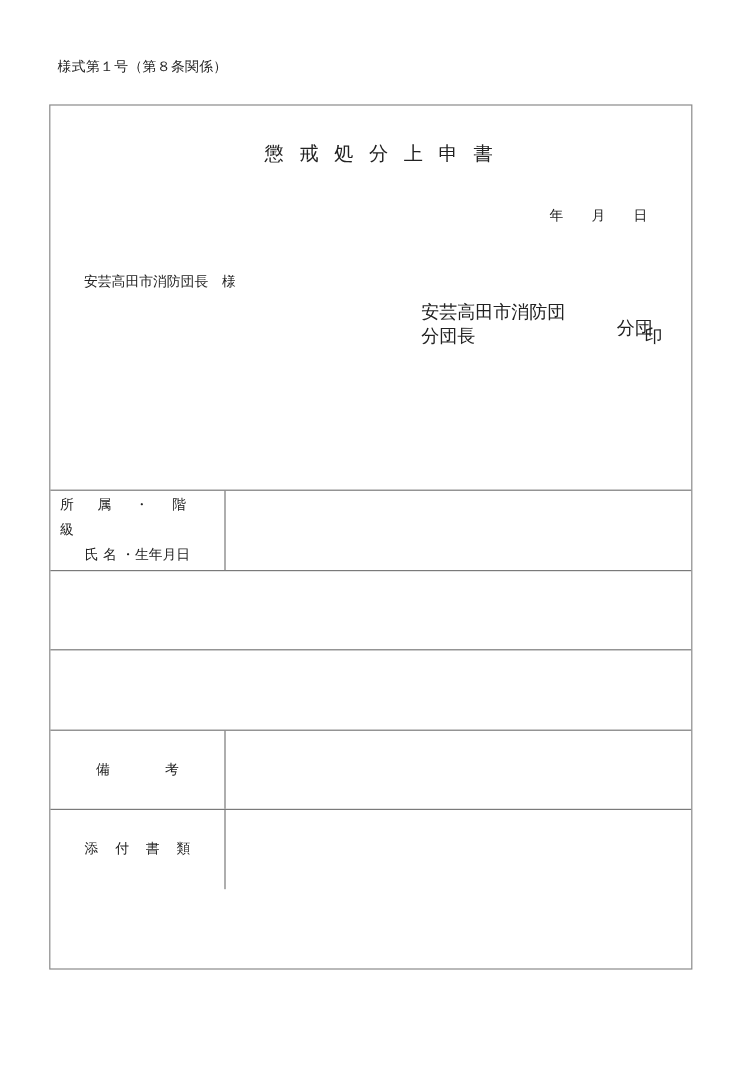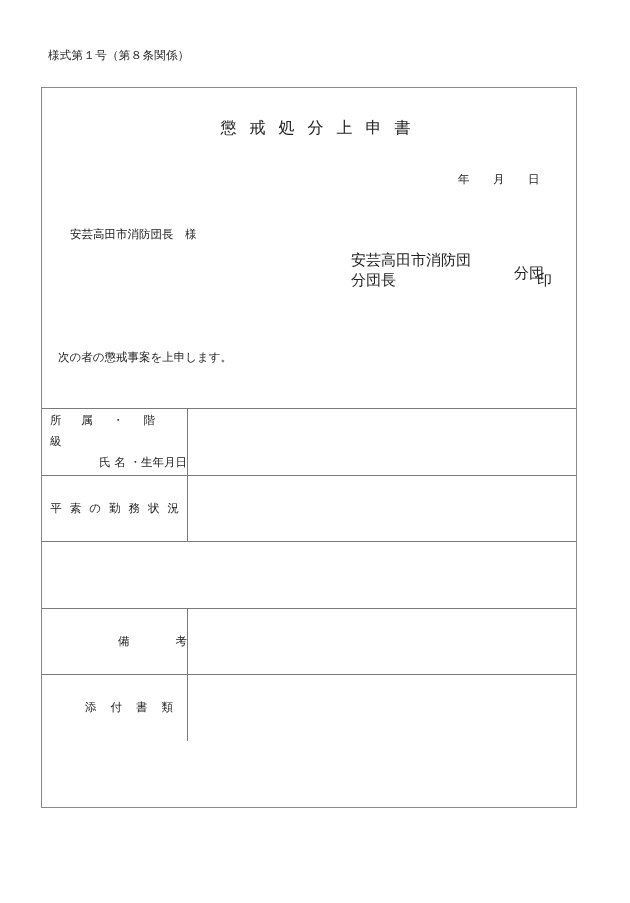--- a/index.html
+++ b/index.html
@@ -11,55 +11,51 @@
   .head { position:absolute; left:0; top:0; width:534px; height:320px; border-bottom:1.3px solid #7a7a7a; }
   .title { position:absolute; left:0; width:534px; top:30px; text-align:center; font-size:16px; letter-spacing:13px; padding-left:13px; }
   .date { position:absolute; top:84px; font-size:11.5px; }
   .addressee { position:absolute; left:28px; top:124px; font-size:11.5px;margin-top:15px; }
   .sender { position:absolute; left:309px; font-size:15px; }
   .intro { position:absolute; left:16px; top:262px; font-size:11.5px; }
   .rows { position:absolute; left:0; top:321px; width:534px; }
   .row { position:relative; height:65.5px; border-bottom:1.3px solid #7a7a7a; display:flex; }
   .row:last-child { border-bottom:none; }
   .lbl { width:145px; border-right:1.3px solid #7a7a7a; display:flex; flex-direction:column;
-         justify-content:center; align-items:flex-end; font-size:11.5px; line-height:21px; }
+         justify-content:center; align-items:center; font-size:11.5px; line-height:21px; }
   .val { flex:1; }
   .sp { letter-spacing:8px; padding-left:8px; }
 </style>
 </head>
 <body>
 
 <div class="form-no">様式第１号（第８条関係）</div>
 
 <div class="frame">
   <div class="head">
     <div class="title">懲戒処分上申書</div>
     <span class="date" style="left:416px">年</span>
     <span class="date" style="left:451px">月</span>
     <span class="date" style="left:486px">日</span>
     <div class="addressee">安芸高田市消防団長　様</div>
     <span class="sender" style="top:163px">安芸高田市消防団</span>
     <span class="sender" style="top:176px;left:472px">分団</span>
     <span class="sender" style="top:183px">分団長</span>
     <span class="sender" style="top:183px;left:495px">印</span>
-    <div class="intro">次の者の懲戒事案を上申します。</div>
   </div>
 
   <div class="rows">
     <div class="row">
       <div class="lbl">
         <span class="sp">所 属 ・ 階 級</span>
         <span>氏 名 ・生年月日</span>
       </div>
       <div class="val"></div>
     </div>
     <div class="row">
-      <div class="lbl">
-        <span class="sp">平素の勤務状況</span>
-      </div>
       <div class="val"></div>
     </div>
     <div class="row">
       <div class="val"></div>
     </div>
     <div class="row">
       <div class="lbl">
         <span>備　　　　考</span>
       </div>
       <div class="val"></div>

